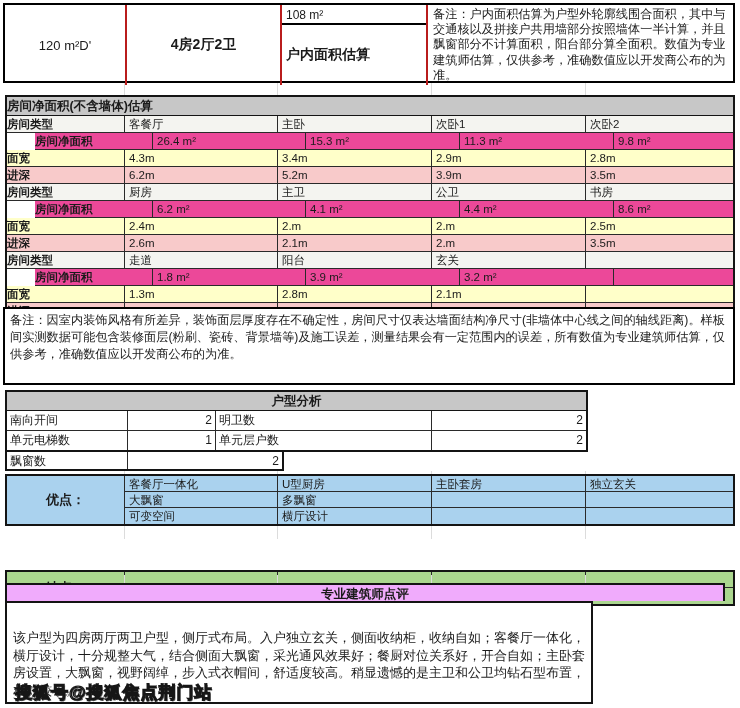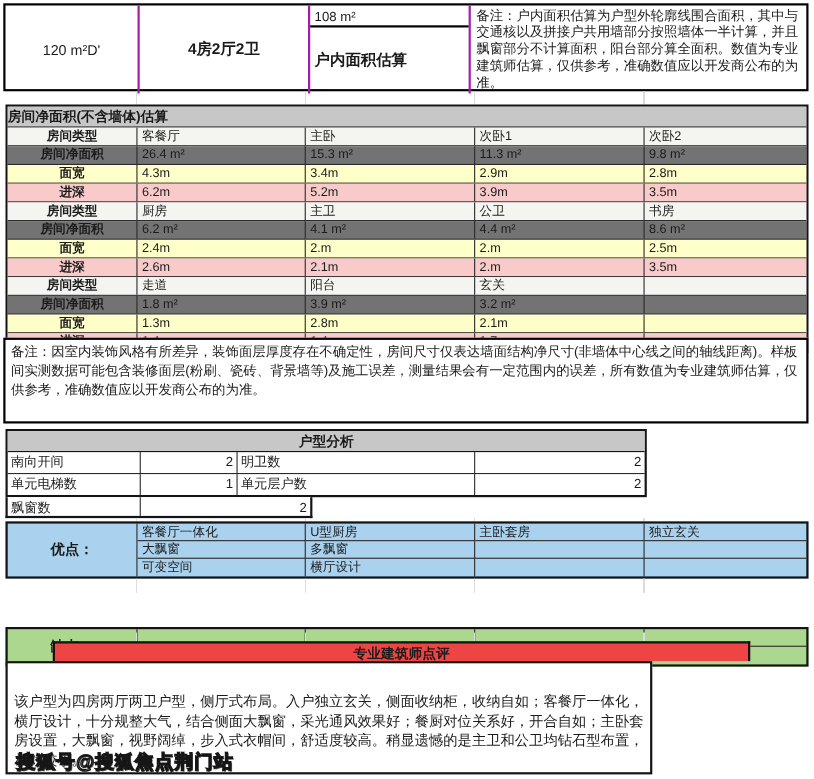--- a/index.html
+++ b/index.html
@@ -8,21 +8,21 @@
     font-family:"Liberation Sans","DejaVu Sans",sans-serif;color:#1b1b1b;
     -webkit-font-smoothing:antialiased;
   }
   .cell{overflow:hidden;white-space:nowrap;}
   
   .top-header{
     position:absolute;left:3px;top:3px;width:732px;height:80px;
     border:2px solid #000;display:grid;grid-template-columns:122px 155px 146px 1fr;
     box-sizing:border-box;background:#fff;
   }
-  .top-header>div{border-right:2px solid #a21caf;box-sizing:border-box;}
+  .top-header>div{border-right:2px solid #b91c1c;box-sizing:border-box;}
   .top-header>div:last-child{border-right:none;}
   .th-unit{display:flex;align-items:center;justify-content:center;font-size:13px;}
   .th-layout{display:flex;align-items:center;justify-content:center;font-size:14px;font-weight:bold;}
   .th-area{display:flex;flex-direction:column;}
   .th-area-top{height:20px;line-height:20px;border-bottom:2px solid #000;font-size:12px;padding-left:4px;box-sizing:border-box;}
   .th-area-bottom{flex:1;display:flex;align-items:center;font-size:14px;font-weight:bold;padding-left:4px;}
   .th-note{font-size:12.2px;line-height:15.2px;padding:2px 4px 2px 5px;white-space:normal;}
   
   .vgap{position:absolute;left:3px;width:734px;
     background:linear-gradient(90deg,
@@ -37,23 +37,23 @@
     position:absolute;left:5px;top:95px;width:730px;
     border:2px solid #141414;box-sizing:border-box;background:#fff;
   }
   .rt-title{height:18px;line-height:18px;background:#c7c7c7;text-align:left;
     font-weight:bold;font-size:12.5px;border-bottom:1px solid #141414;}
   .rt-row{display:grid;grid-template-columns:118px 153px 154px 154px 1fr;height:16px;
     border-bottom:1px solid #2a2a2a;font-size:11.5px;line-height:16px;}
   .rt-row:last-child{border-bottom:none;}
   .rt-row>div{border-right:1px solid #2a2a2a;box-sizing:border-box;padding-left:4px;}
   .rt-row>div:last-child{border-right:none;}
-  .rt-row>div:first-child{text-align:center;font-weight:bold;padding-left:0;}
+  .rt-row>div:first-child{font-weight:bold;padding-left:0;}
   .r-type{background:#f4f4f0;}
-  .r-area{background:#737373;}
+  .r-area{background:#ec4899;margin-left:28px;}
   .r-width{background:#ffffc9;}
   .r-depth{background:#f8caca;}
   
   .note2{
     position:absolute;left:3px;top:307px;width:732px;height:78px;
     border:2px solid #000;box-sizing:border-box;
     font-size:12.2px;line-height:17px;padding:3px 5px;white-space:normal;background:#fff;
   }
   
   .analysis{position:absolute;left:5px;top:390px;width:583px;}
@@ -76,23 +76,23 @@
   .pc-label{grid-row:1/ span var(--rows);display:flex;align-items:center;justify-content:center;
     font-weight:bold;font-size:13px;border-right:1px solid #2a2a2a;box-sizing:border-box;}
   .pc-cell{height:16px;line-height:16px;font-size:11.5px;padding-left:4px;
     border-right:1px solid #2a2a2a;border-bottom:1px solid #2a2a2a;box-sizing:border-box;overflow:hidden;white-space:nowrap;}
   .pc-cell.last-col{border-right:none;}
   .pc-cell.last-row{border-bottom:none;}
   .pros{top:474px;background:#aad2ee;--rows:3;}
   .cons{top:570px;background:#abd78f;--rows:2;}
   .cons .pc-cell{height:16px;line-height:16px;}
   
-  .review-title{position:absolute;left:5px;top:583px;width:634px;height:18px;line-height:18px;
-    background:#ef4444;text-align:center;font-weight:bold;font-size:12.5px;
-    border:2px solid #141414;border-bottom:none;box-sizing:border-box;margin-left:43px;}
+  .review-title{position:absolute;left:5px;top:583px;width:720px;height:18px;line-height:18px;
+    background:#f0abfc;text-align:center;font-weight:bold;font-size:12.5px;
+    border:2px solid #141414;border-bottom:none;box-sizing:border-box;}
   .review-body{position:absolute;left:5px;top:601px;width:588px;height:103px;
     border:2px solid #141414;box-sizing:border-box;background:#fff;
     font-size:13px;line-height:17.5px;padding:26px 6px 0 6px;white-space:normal;}
   .watermark{position:absolute;left:8px;bottom:1px;font-size:17px;font-weight:bold;
     letter-spacing:1px;color:#f2f2f2;-webkit-text-stroke:1.2px #161616;
     text-shadow:1px 1px 0 #6a6a6a;}
 </style>
 </head>
 <body>
 

